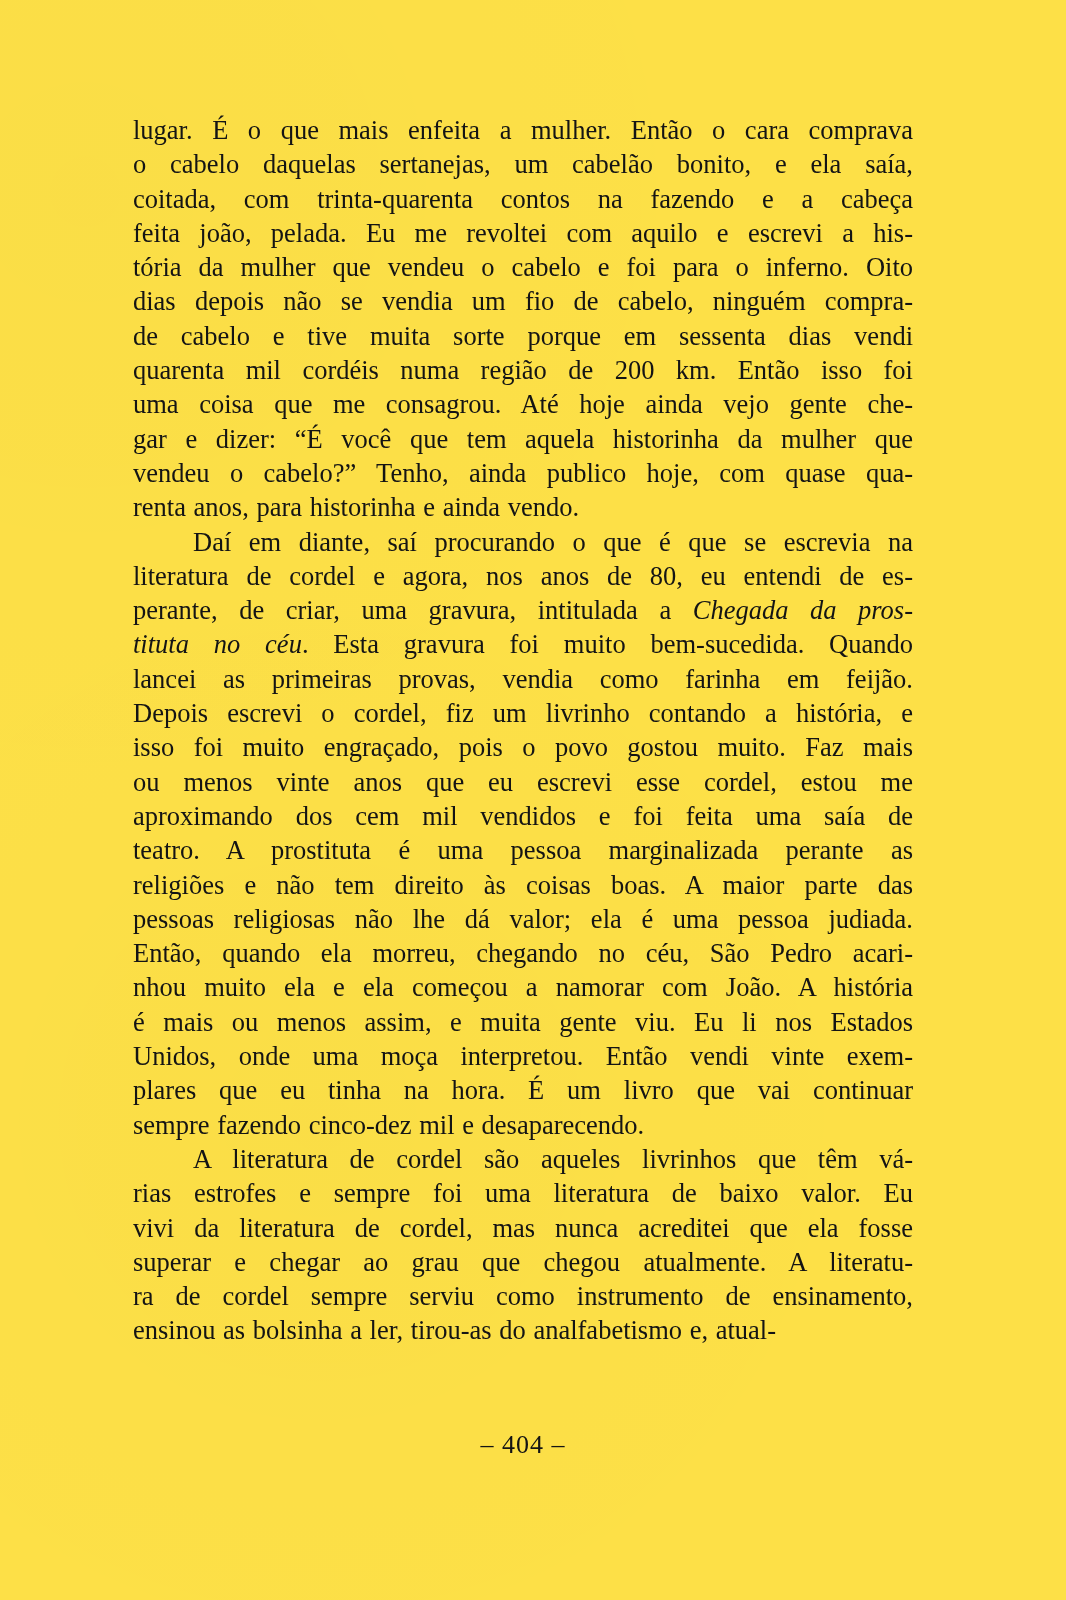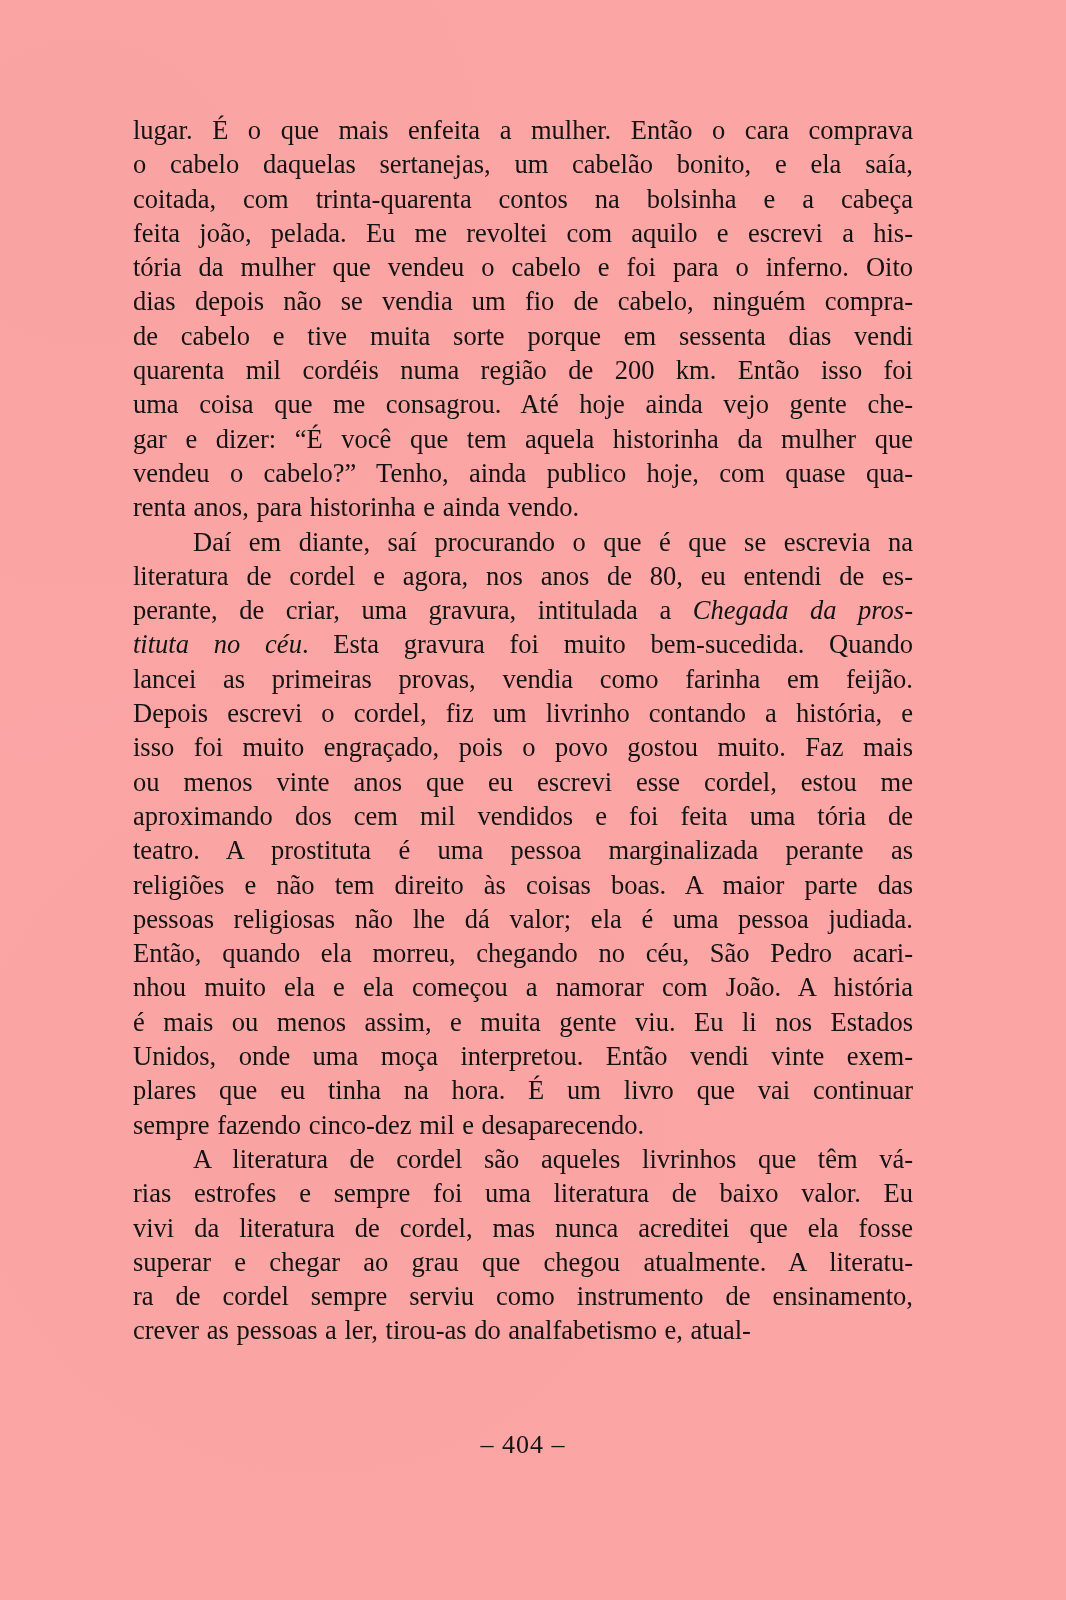--- a/index.html
+++ b/index.html
@@ -4,21 +4,21 @@
 <style>
   html, body {
     margin: 0;
     padding: 0;
     background: #ffffff;
   }
   .page {
     position: relative;
     width: 1066px;
     height: 1600px;
-    background: #fca5a5;
+    background: #fde047;
     overflow: hidden;
     font-family: "Liberation Serif", "DejaVu Serif", serif;
     color: #141414;
   }
   
   .page::before {
     content: "";
     position: absolute;
     inset: 0;
     background:
@@ -60,54 +60,54 @@
   }
 </style>
 </head>
 <body>
 
 <div class="page">
   <div class="text-block">
       <div>
         <div class="text-line">lugar. É o que mais enfeita a mulher. Então o cara comprava</div>
         <div class="text-line">o cabelo daquelas sertanejas, um cabelão bonito, e ela saía,</div>
-        <div class="text-line">coitada, com trinta-quarenta contos na bolsinha e a cabeça</div>
+        <div class="text-line">coitada, com trinta-quarenta contos na fazendo e a cabeça</div>
         <div class="text-line">feita joão, pelada. Eu me revoltei com aquilo e escrevi a his-</div>
         <div class="text-line">tória da mulher que vendeu o cabelo e foi para o inferno. Oito</div>
         <div class="text-line">dias depois não se vendia um fio de cabelo, ninguém compra-</div>
         <div class="text-line">de cabelo e tive muita sorte porque em sessenta dias vendi</div>
         <div class="text-line">quarenta mil cordéis numa região de 200 km. Então isso foi</div>
         <div class="text-line">uma coisa que me consagrou. Até hoje ainda vejo gente che-</div>
         <div class="text-line">gar e dizer: “É você que tem aquela historinha da mulher que</div>
         <div class="text-line">vendeu o cabelo?” Tenho, ainda publico hoje, com quase qua-</div>
         <div class="text-line last">renta anos, para historinha e ainda vendo.</div>
       </div>
       <div>
         <div class="text-line indent">Daí em diante, saí procurando o que é que se escrevia na</div>
         <div class="text-line">literatura de cordel e agora, nos anos de 80, eu entendi de es-</div>
         <div class="text-line"><span>perante, de criar, uma gravura, intitulada a </span><span class="it">Chegada da pros-</span></div>
         <div class="text-line"><span class="it">tituta no céu</span><span>. Esta gravura foi muito bem-sucedida. Quando</span></div>
         <div class="text-line">lancei as primeiras provas, vendia como farinha em feijão.</div>
         <div class="text-line">Depois escrevi o cordel, fiz um livrinho contando a história, e</div>
         <div class="text-line">isso foi muito engraçado, pois o povo gostou muito. Faz mais</div>
         <div class="text-line">ou menos vinte anos que eu escrevi esse cordel, estou me</div>
-        <div class="text-line">aproximando dos cem mil vendidos e foi feita uma tória de</div>
+        <div class="text-line">aproximando dos cem mil vendidos e foi feita uma saía de</div>
         <div class="text-line">teatro. A prostituta é uma pessoa marginalizada perante as</div>
         <div class="text-line">religiões e não tem direito às coisas boas. A maior parte das</div>
         <div class="text-line">pessoas religiosas não lhe dá valor; ela é uma pessoa judiada.</div>
         <div class="text-line">Então, quando ela morreu, chegando no céu, São Pedro acari-</div>
         <div class="text-line">nhou muito ela e ela começou a namorar com João. A história</div>
         <div class="text-line">é mais ou menos assim, e muita gente viu. Eu li nos Estados</div>
         <div class="text-line">Unidos, onde uma moça interpretou. Então vendi vinte exem-</div>
         <div class="text-line">plares que eu tinha na hora. É um livro que vai continuar</div>
         <div class="text-line last">sempre fazendo cinco-dez mil e desaparecendo.</div>
       </div>
       <div>
         <div class="text-line indent">A literatura de cordel são aqueles livrinhos que têm vá-</div>
         <div class="text-line">rias estrofes e sempre foi uma literatura de baixo valor. Eu</div>
         <div class="text-line">vivi da literatura de cordel, mas nunca acreditei que ela fosse</div>
         <div class="text-line">superar e chegar ao grau que chegou atualmente. A literatu-</div>
         <div class="text-line">ra de cordel sempre serviu como instrumento de ensinamento,</div>
-        <div class="text-line last">crever as pessoas a ler, tirou-as do analfabetismo e, atual-</div>
+        <div class="text-line last">ensinou as bolsinha a ler, tirou-as do analfabetismo e, atual-</div>
       </div>
     </div>
   <div class="page-number">– 404 –</div>
 </div>
 
 </body></html>

